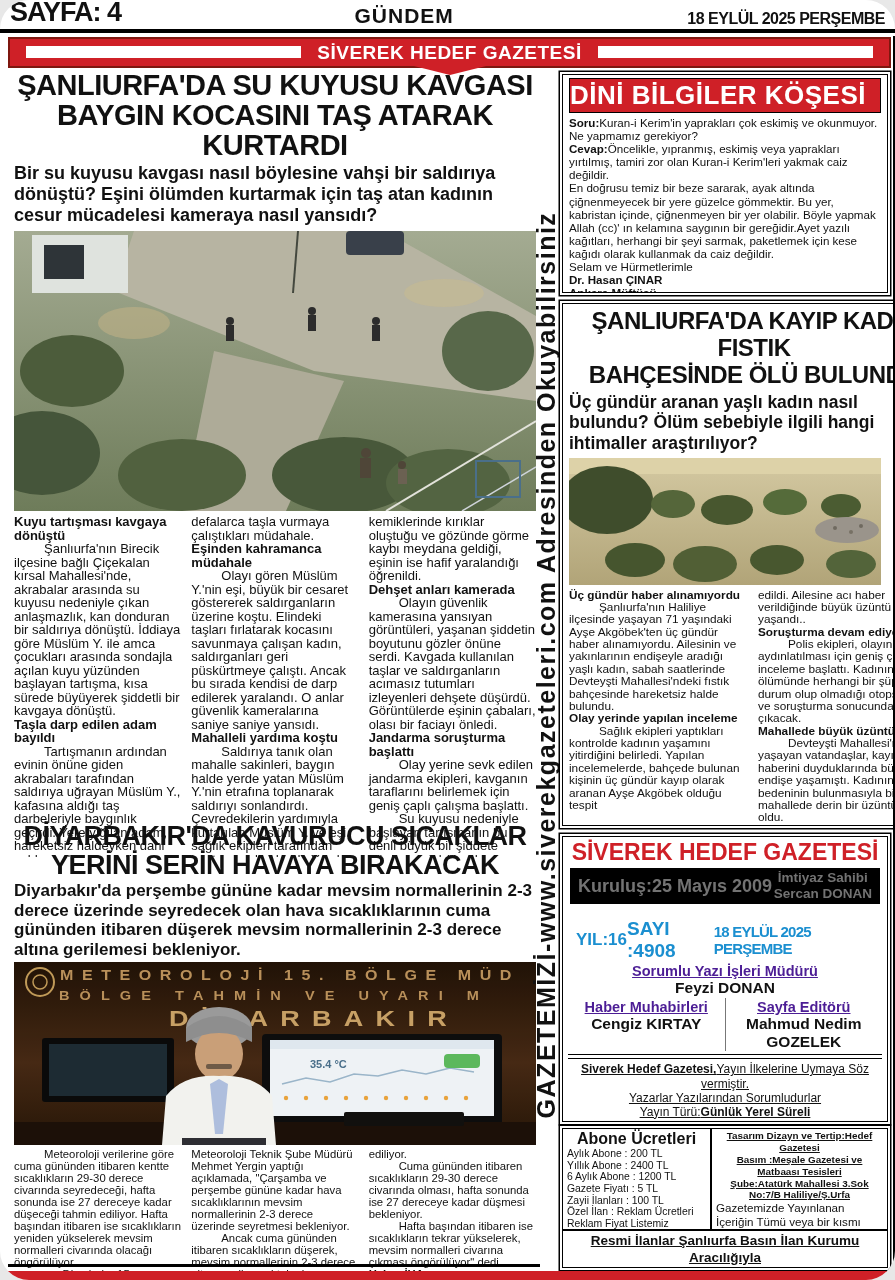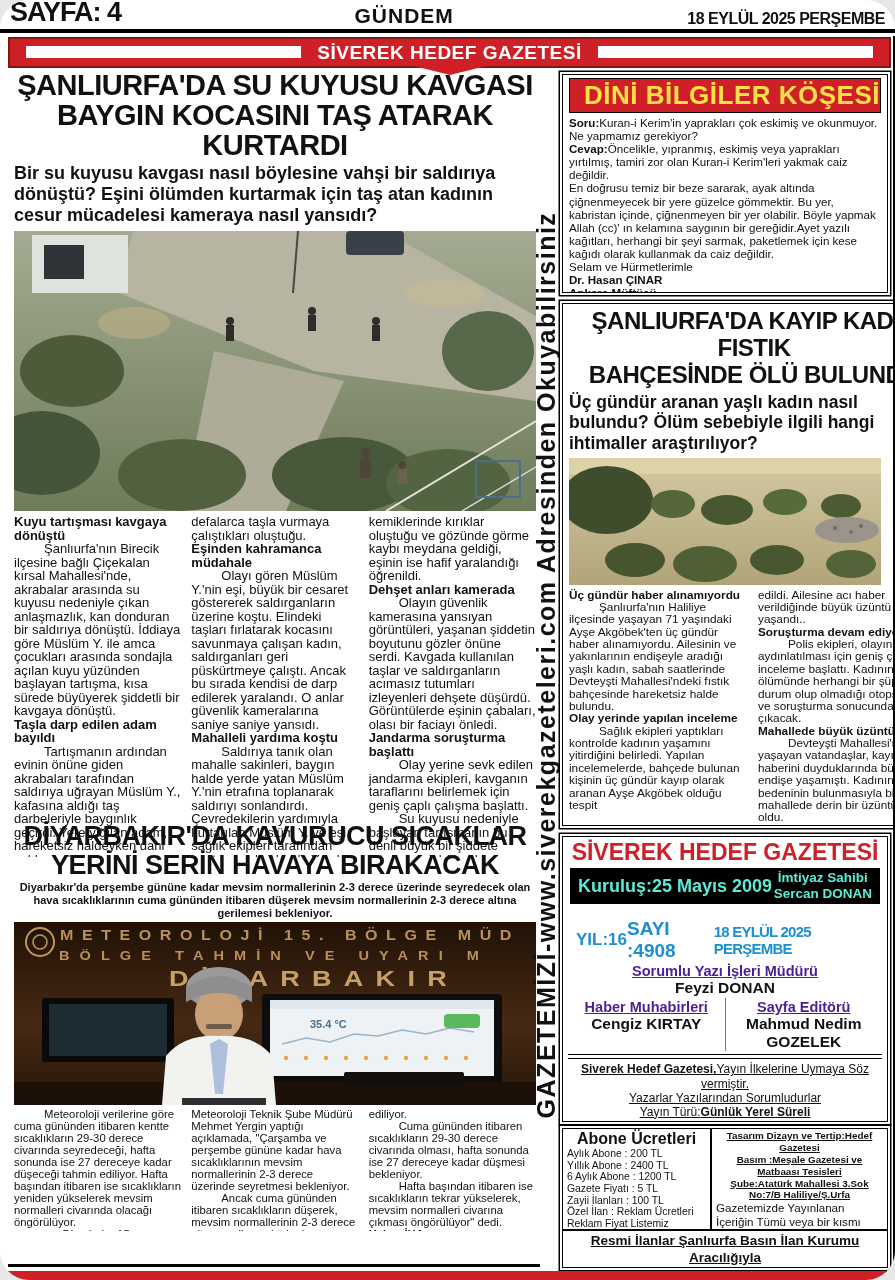--- a/index.html
+++ b/index.html
@@ -26,43 +26,43 @@
   .col{flex:1;}
   
   .a1{position:absolute;left:14px;top:70px;width:522px;}
   .hl1{margin:0;text-align:center;font-size:29px;line-height:1.04;font-weight:900;letter-spacing:-0.5px;}
   .intro1{margin:3px 0 0 0;font-size:18px;font-weight:700;line-height:1.16;}
   .photo{overflow:hidden;background:#999;}
   .photo1{margin-top:5px;width:522px;height:280px;}
   .a1 .cols{margin-top:4px;height:342px;font-size:13px;line-height:1.04;}
   .a2{position:absolute;left:14px;top:822px;width:522px;}
   .hl2{margin:0;text-align:center;font-size:27px;line-height:1.06;font-weight:900;letter-spacing:-0.5px;}
-  .intro2{margin:2px 0 0 0;font-size:11px;font-weight:700;line-height:1.15;text-align:center;}
+  .intro2{margin:2px 0 0 0;font-size:17px;font-weight:700;line-height:1.15;}
   .photo3{margin-top:3px;width:522px;height:183px;}
   .a2 .cols{margin-top:4px;height:122px;font-size:11.3px;line-height:1.06;}
   
   .vstrip{position:absolute;left:533px;top:62px;width:26px;height:1206px;}
   .vstrip span{position:absolute;left:50%;top:50%;transform:translate(-50%,-50%) rotate(-90deg);
                white-space:nowrap;font-size:25px;font-weight:900;letter-spacing:1.5px;}
   
   .rbox{position:absolute;background:#fff;border:1px solid #000;box-sizing:border-box;
         box-shadow:0 0 0 2px #fff,0 0 0 3.5px #000;overflow:hidden;}
   .dini{left:562px;top:74px;width:326px;height:219px;padding:3px 6px;}
-  .dini-head{background:#cf2027;border:1px solid #000;color:#fde047;text-align:right;
+  .dini-head{background:#cf2027;border:1px solid #000;color:#ffffff;text-align:left;
              font-size:26px;font-weight:900;letter-spacing:0.5px;padding:1px 0;}
   .dini-body{margin-top:3px;font-size:11.6px;line-height:1.13;}
   .kayip{left:562px;top:303px;width:384px;height:523px;padding:4px 6px;}
   .hl3{margin:0;text-align:center;font-size:24px;line-height:1.12;font-weight:900;letter-spacing:-0.5px;}
   .intro3{margin:3px 0 0 0;font-size:17.5px;font-weight:700;line-height:1.18;}
   .photo2{margin-top:4px;width:312px;height:127px;}
   .kayip .cols{margin-top:4px;height:278px;font-size:11.8px;line-height:1.05;gap:8px;}
   
   .mast{left:562px;top:836px;width:326px;height:286px;padding:2px 5px;}
   .mtitle{color:#cf2027;font-size:23px;font-weight:900;text-align:center;letter-spacing:0;}
-  .mbar{background:#000;color:#5eead4;display:flex;justify-content:space-between;align-items:center;
+  .mbar{background:#000;color:#737373;display:flex;justify-content:space-between;align-items:center;
         padding:2px 8px;margin:2px 2px;}
   .kur{font-size:18px;font-weight:800;}
   .imt{text-align:center;font-size:13.5px;font-weight:800;line-height:1.2;}
   .mblue{display:flex;justify-content:space-between;align-items:center;color:#1b8fd0;
          font-weight:800;padding:0 8px;margin-top:14px;}
   .yil{font-size:17px;} .sayi{font-size:19px;} .mdate{font-size:15px;letter-spacing:-0.8px;}
   .mred{color:#4c1d95;font-weight:700;text-decoration:underline;text-align:center;font-size:14.5px;margin-top:1px;}
   .mname{text-align:center;font-weight:700;font-size:15.5px;}
   .mrow{display:flex;margin-top:1px;}
   .mcol{flex:1;text-align:center;}
@@ -148,21 +148,21 @@
       </svg>
     </div>
     <div class="cols">
       <div class="col">
           <p class="fp b">Kuyu tartışması kavgaya dönüştü</p>
           <p class="fp ind">Şanlıurfa'nın Birecik ilçesine bağlı Çiçekalan kırsal Mahallesi'nde, akrabalar arasında su kuyusu nedeniyle çıkan anlaşmazlık, kan donduran bir saldırıya dönüştü. İddiaya göre Müslüm Y. ile amca çocukları arasında sondajla açılan kuyu yüzünden başlayan tartışma, kısa sürede büyüyerek şiddetli bir kavgaya dönüştü.</p>
           <p class="fp b">Taşla darp edilen adam bayıldı</p>
           <p class="fp ind">Tartışmanın ardından evinin önüne giden akrabaları tarafından saldırıya uğrayan Müslüm Y., kafasına aldığı taş darbeleriyle baygınlık geçirdi. Yere yığılan adam, hareketsiz haldeyken dahi saldırganların hedefi olmaktan kurtulamadı. Güvenlik kamerasına yansıyan görüntülerde şahısların, yerde yatan Müslüm Y.'nin kafasına</p>
         </div>
       <div class="col">
-          <p class="fp">defalarca taşla vurmaya çalıştıkları oluştuğu.</p>
+          <p class="fp">defalarca taşla vurmaya çalıştıkları müdahale.</p>
           <p class="fp b">Eşinden kahramanca müdahale</p>
           <p class="fp ind">Olayı gören Müslüm Y.'nin eşi, büyük bir cesaret göstererek saldırganların üzerine koştu. Elindeki taşları fırlatarak kocasını savunmaya çalışan kadın, saldırganları geri püskürtmeye çalıştı. Ancak bu sırada kendisi de darp edilerek yaralandı. O anlar güvenlik kameralarına saniye saniye yansıdı.</p>
           <p class="fp b">Mahalleli yardıma koştu</p>
           <p class="fp ind">Saldırıya tanık olan mahalle sakinleri, baygın halde yerde yatan Müslüm Y.'nin etrafına toplanarak saldırıyı sonlandırdı. Çevredekilerin yardımıyla kurtarılan Müslüm Y. ve eşi, sağlık ekipleri tarafından hastaneye kaldırıldı. Yapılan incelemelerde Müslüm Y.'nin yüz</p>
         </div>
       <div class="col">
           <p class="fp">kemiklerinde kırıklar oluştuğu ve gözünde görme kaybı meydana geldiği, eşinin ise hafif yaralandığı öğrenildi.</p>
           <p class="fp b">Dehşet anları kamerada</p>
           <p class="fp ind">Olayın güvenlik kamerasına yansıyan görüntüleri, yaşanan şiddetin boyutunu gözler önüne serdi. Kavgada kullanılan taşlar ve saldırganların acımasız tutumları izleyenleri dehşete düşürdü. Görüntülerde eşinin çabaları, olası bir faciayı önledi.</p>
           <p class="fp b">Jandarma soruşturma başlattı</p>

